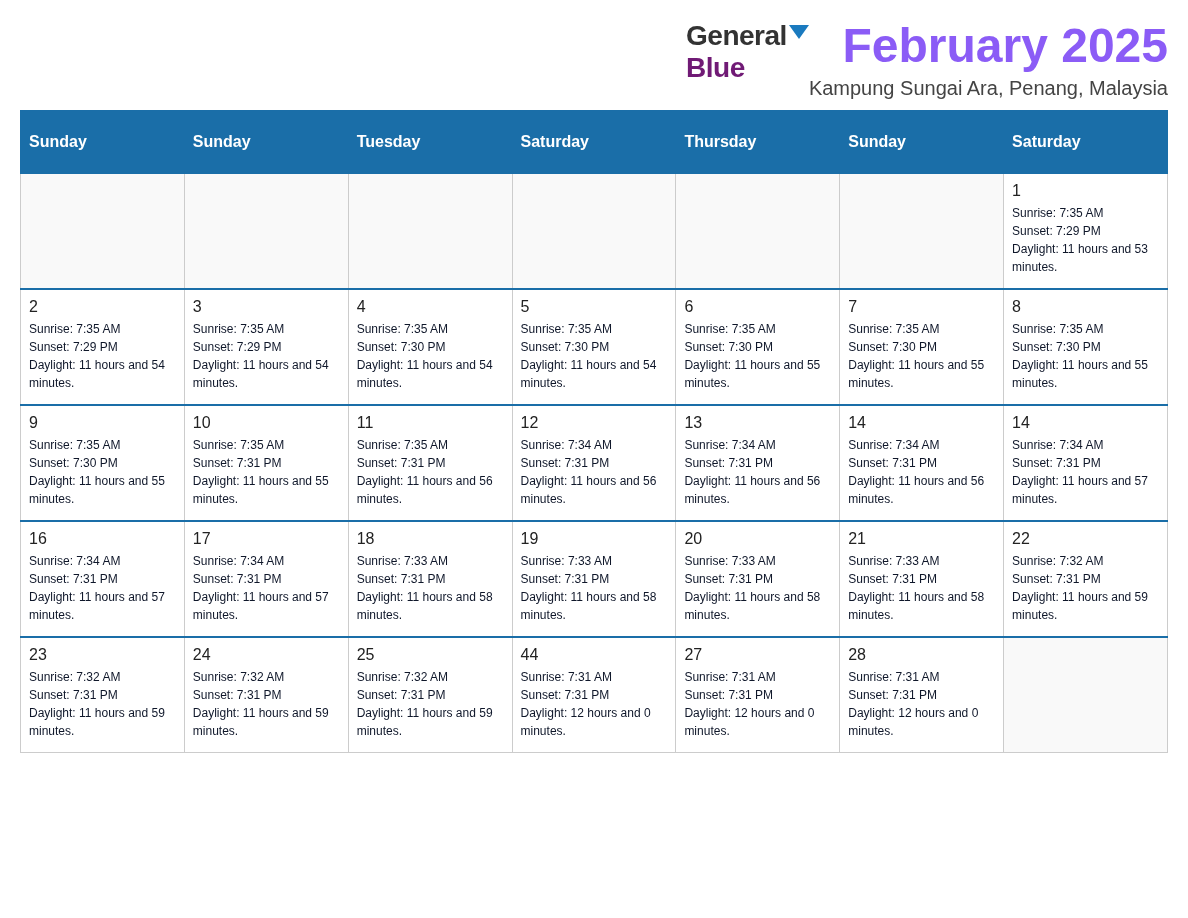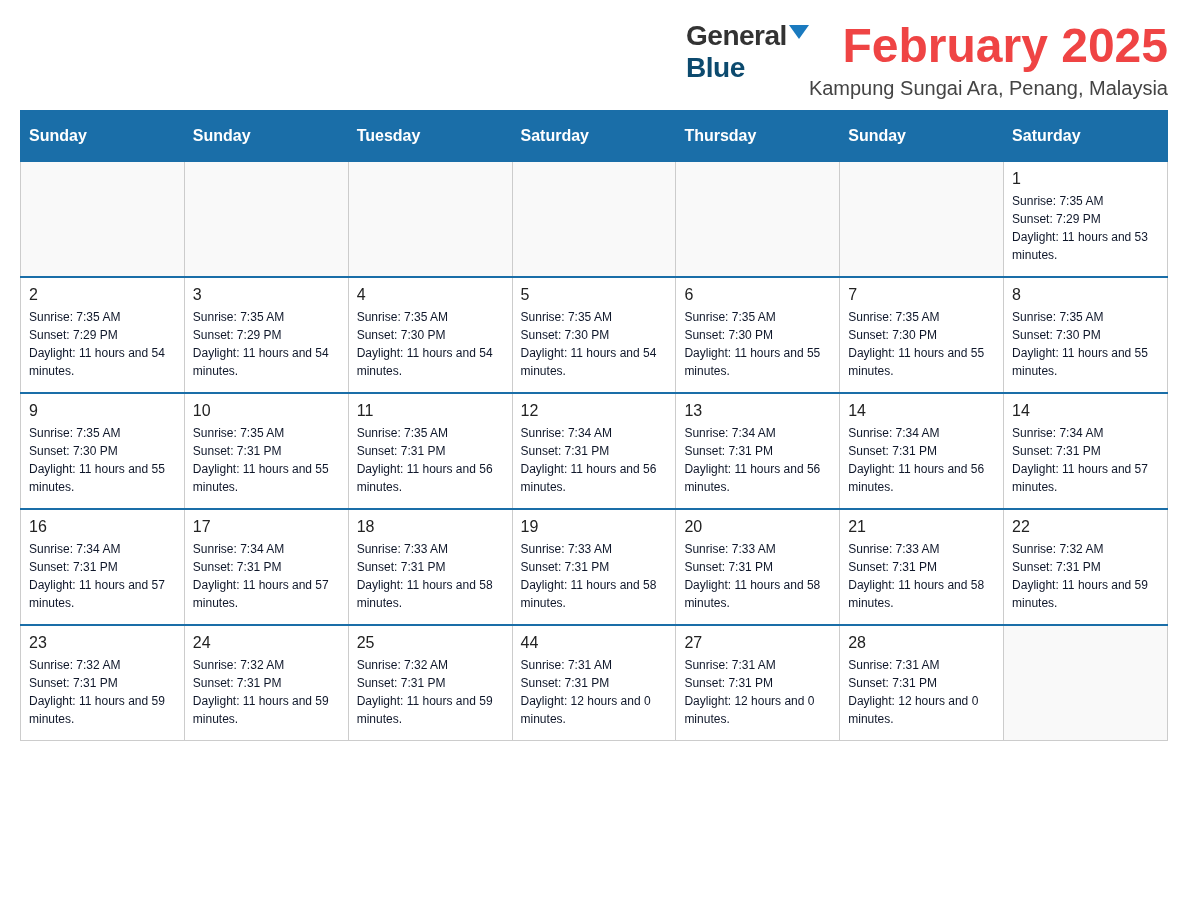--- a/index.html
+++ b/index.html
@@ -23,58 +23,58 @@
     }
     .logo-general {
       font-size: 28px;
       font-weight: bold;
       color: #333;
       letter-spacing: -0.5px;
     }
     .logo-blue {
       font-size: 28px;
       font-weight: bold;
-      color: #0c4a6e;
+      color: #701a75;
       letter-spacing: -0.5px;
     }
     .logo-triangle {
       display: inline-block;
       width: 0;
       height: 0;
       border-left: 10px solid transparent;
       border-right: 10px solid transparent;
       border-top: 14px solid #1a7abf;
       margin-left: 2px;
       vertical-align: middle;
       position: relative;
       top: -4px;
     }
     .title-block {
       text-align: right;
     }
     .month-year {
       font-size: 48px;
       font-weight: bold;
-      color: #ef4444;
+      color: #8b5cf6;
       line-height: 1.1;
     }
     .location {
       font-size: 20px;
       color: #444;
       margin-top: 4px;
     }
     .calendar {
       width: 100%;
       border-collapse: collapse;
       margin-top: 10px;
     }
     .calendar th {
       background-color: #1a6ea8;
       color: #fff;
-      padding: 16px 8px;
+      padding: 22px 8px;
       font-size: 16px;
       font-weight: bold;
       text-align: left;
       border: 1px solid #1a6ea8;
     }
     .calendar td {
       vertical-align: top;
       padding: 8px 8px 12px 8px;
       border: 1px solid #ccc;
       font-size: 12.5px;

